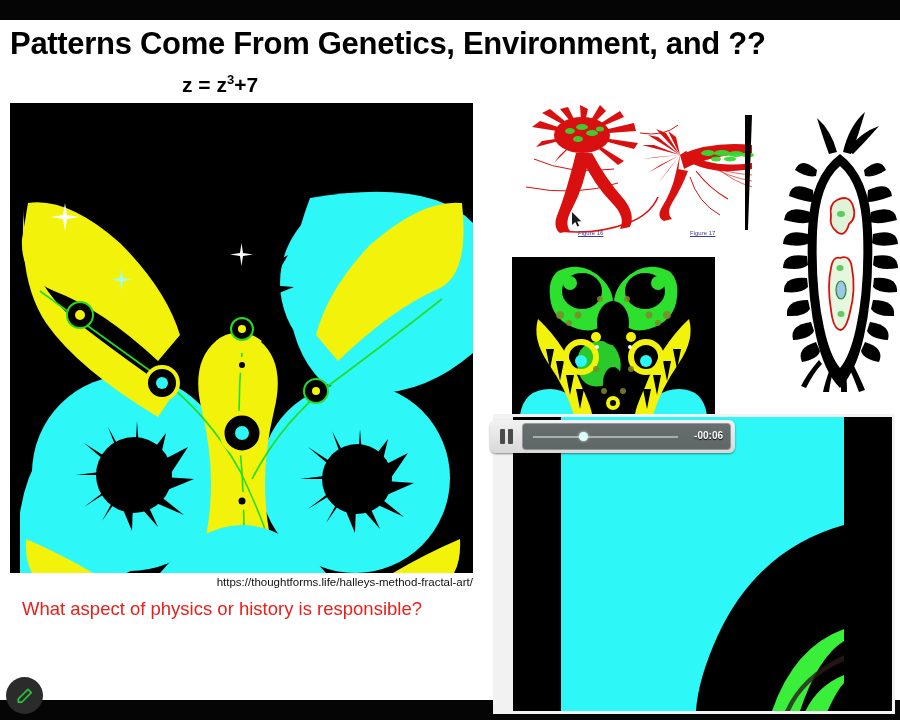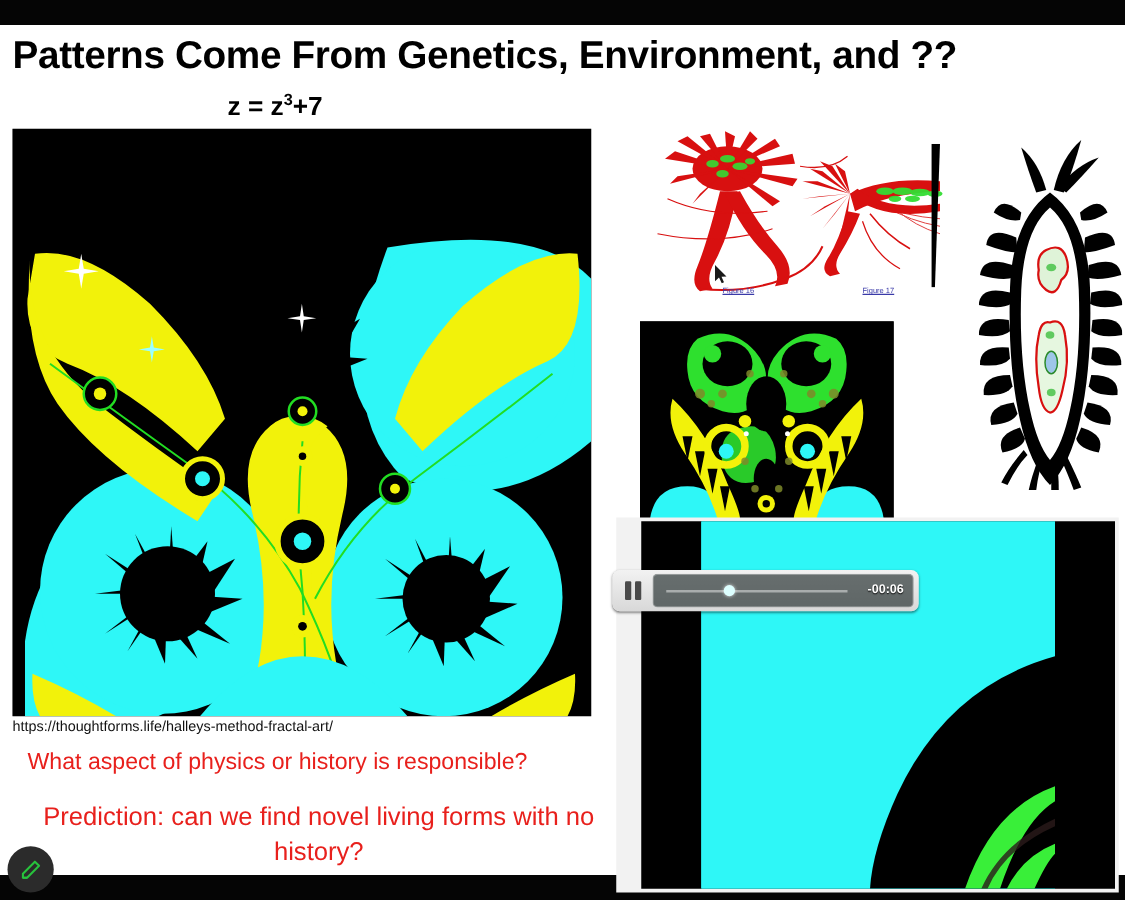--- a/index.html
+++ b/index.html
@@ -31,21 +31,21 @@
 
   
   .fractal-main{
     position:absolute;left:10px;top:83px;width:463px;height:470px;
     background:#000;overflow:hidden;
   }
   .fm-inner{position:absolute;inset:0;}
 
   .url-caption{
     position:absolute;left:10px;top:556px;width:463px;
-    text-align:left;font-size:11.5px;color:#111;
+    text-align:right;font-size:11.5px;color:#111;
   }
 
   
   .red-q{
     position:absolute;left:22px;top:578px;width:470px;
     color:#e8201c;font-size:18.5px;
   }
   .red-p{
     position:absolute;left:20px;top:620px;width:470px;
     color:#e8201c;font-size:20.5px;text-align:center;line-height:1.35;
@@ -70,21 +70,21 @@
   .video{position:absolute;left:493px;top:394px;width:402px;height:300px;background:#f2f2f2;
         padding:3px;box-sizing:border-box;}
   .video-inner{position:absolute;left:20px;top:3px;width:379px;height:294px;background:#000;overflow:hidden;}
   .video-cyan{position:absolute;left:48px;top:0;width:283px;height:294px;background:#2ef7f7;}
 
   .controls{
     position:absolute;left:-3px;top:6px;width:245px;height:33px;
     border-radius:6px;
     background:linear-gradient(#f2f2f2,#d8d8d8);
     box-shadow:0 1px 2px rgba(0,0,0,.45);
-    display:flex;align-items:center;margin-top:36px;
+    display:flex;align-items:center;
   }
   .pausebtn{width:32px;height:33px;display:flex;align-items:center;justify-content:center;gap:3px;}
   .pausebtn i{display:block;width:5px;height:15px;background:#4a4a4a;border-radius:1px;}
   .scrub-wrap{
     position:relative;flex:1;height:25px;margin-right:4px;border-radius:4px;
     background:rgba(20,30,30,.62);border:1px solid rgba(255,255,255,.30);
     display:flex;align-items:center;
   }
   .scrub-track{position:absolute;left:10px;right:52px;top:12px;height:2px;background:rgba(255,255,255,.45);}
   .scrub-handle{position:absolute;left:calc(10px + 22%);top:8px;width:9px;height:9px;border-radius:50%;
@@ -227,21 +227,20 @@
           <path d="M230,150 l1.5,-10 l1.5,10 l10,1.5 l-10,1.5 l-1.5,10 l-1.5,-10 l-10,-1.5 z"></path>
         </g>
 
         <path d="M150,470 q40,-48 82,-48 q44,0 84,48 z" fill="#2ef7f7"></path>
       </svg>
     </div>
 
     <div class="url-caption">https://thoughtforms.life/halleys-method-fractal-art/</div>
 
     <div class="red-q">What aspect of physics or history is responsible?</div>
-    <div class="red-p">Prediction: can we find novel living forms with no history?</div>
 
     <div class="figstrip">
       <svg width="260" height="140" viewBox="0 0 260 140">
         <rect width="260" height="140" fill="#fff"></rect>
 
         <g fill="#d81010">
           <ellipse cx="62" cy="32" rx="28" ry="18"></ellipse>
           <g>
             <path d="M62,32 L60,2 L68,6 Z"></path>
               <path d="M62,32 L40,6 L48,4 Z"></path>

